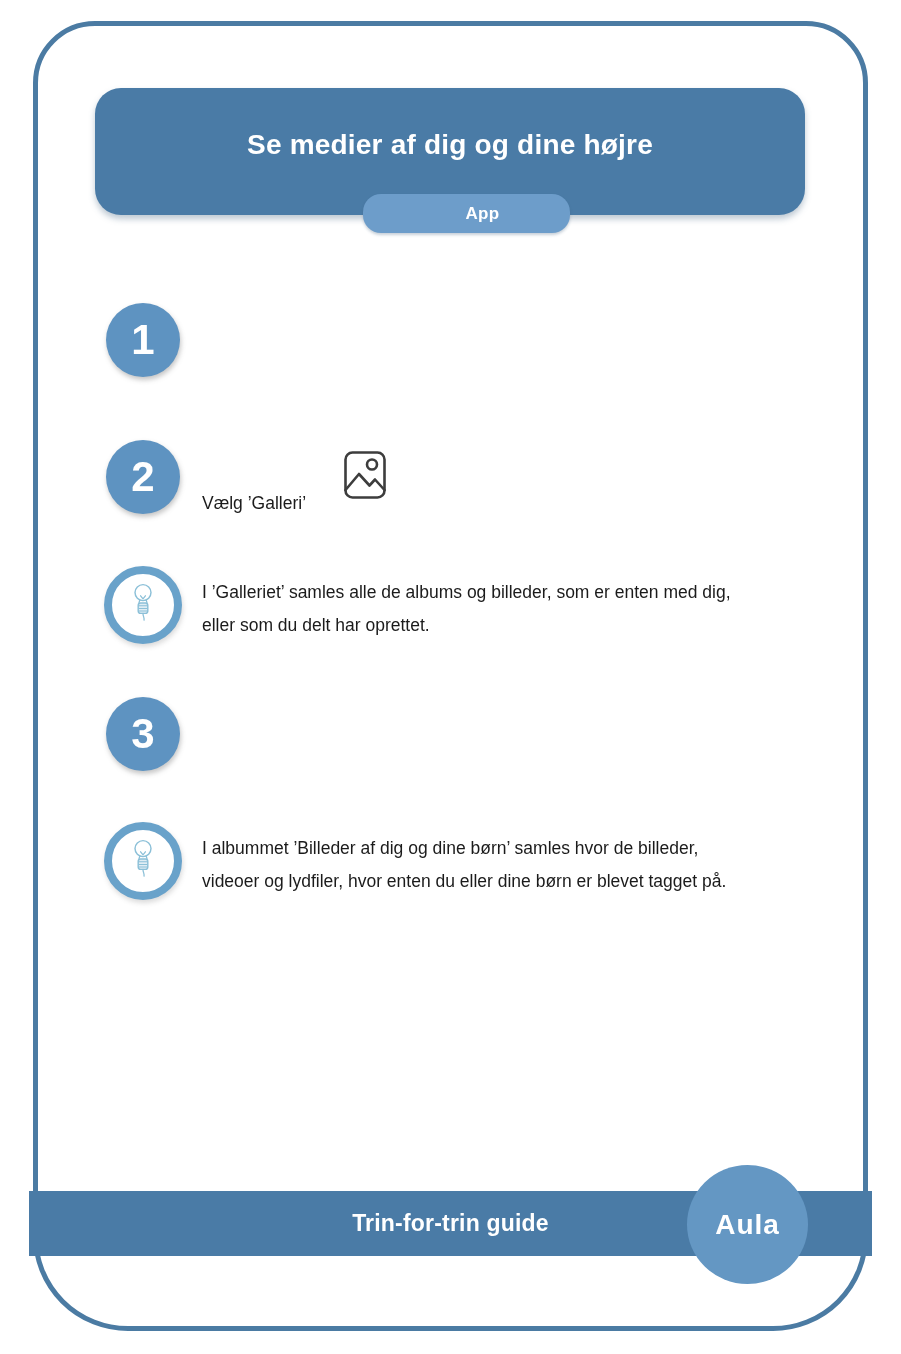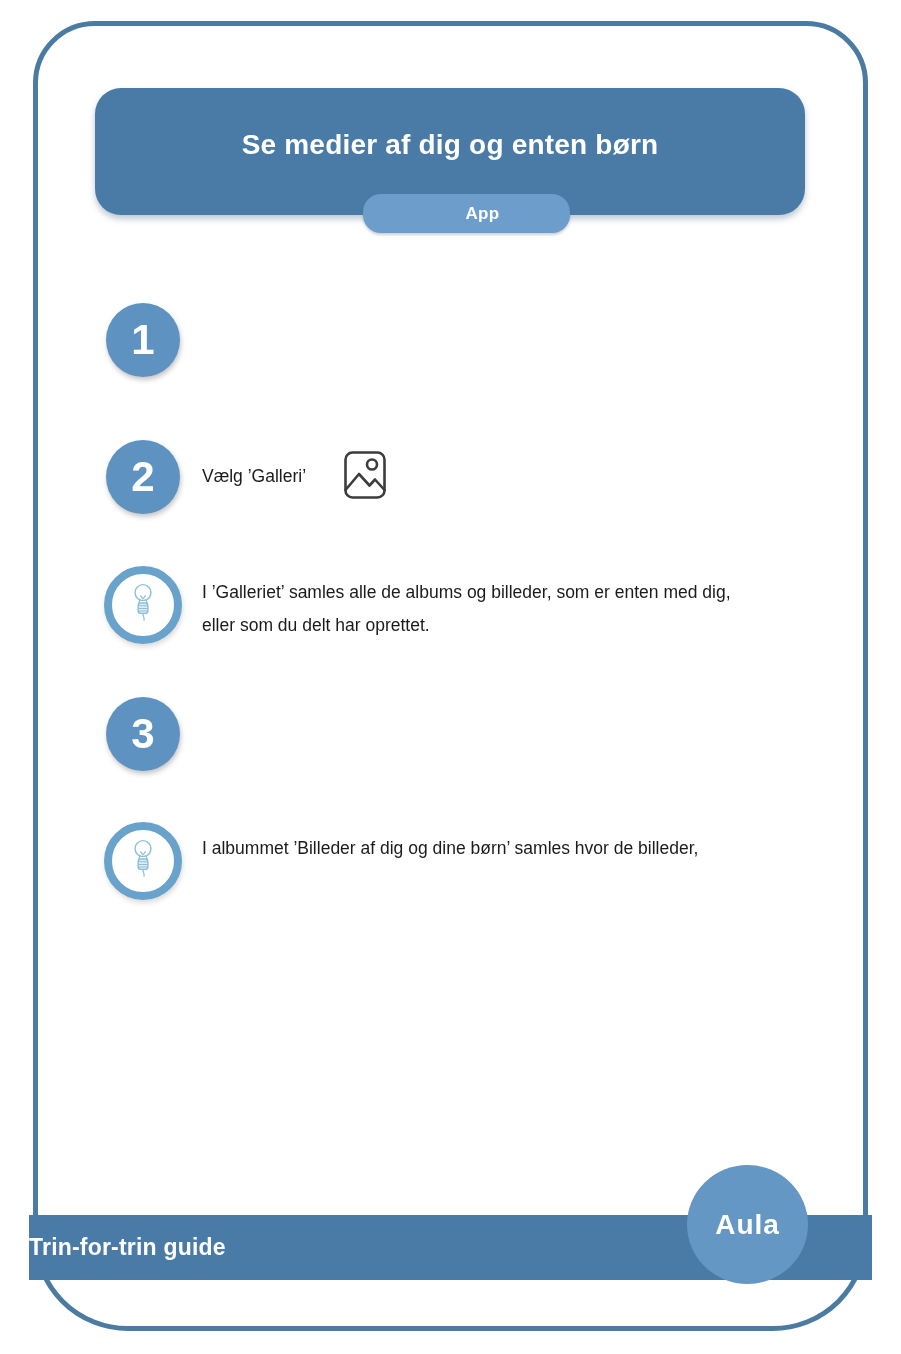--- a/index.html
+++ b/index.html
@@ -45,52 +45,52 @@
     line-height:33px; white-space:nowrap; z-index:2;
   }
   .dots {
     display:inline-block; font-size:15px; letter-spacing:3px;
     margin:0 16px 0 18px; color:#111111; transform:translateY(-1px);
   }
   .gallery-icon-box { position:absolute; left:341px; top:449px; z-index:2; }
   .band {
     position:absolute; left:29px; top:1191px; width:843px; height:65px;
     background:#4a7ba6; z-index:4;
-    display:flex; align-items:center; justify-content:flex-start;margin-top:24px;
+    display:flex; align-items:center; justify-content:center;
   }
   .band-label { color:#ffffff; font-size:23px; font-weight:bold; letter-spacing:0.2px; }
   .aula-circle {
     position:absolute; left:687px; top:1165px; width:121px; height:119px;
     border-radius:50%; background:#6497c3; z-index:5;
     display:flex; align-items:center; justify-content:center;
   }
   .aula-circle span { color:#ffffff; font-size:28px; font-weight:bold; letter-spacing:1px; }
 </style>
 </head>
 <body>
 
 <div class="page">
 
   <div class="card-border"></div>
 
   <div class="header-banner">
-    <div class="page-title">Se medier af dig og enten børn</div>
+    <div class="page-title">Se medier af dig og dine højre</div>
   </div>
   <div class="app-badge">
     <span>App</span>
   </div>
 
   <div class="num-circle" style="top:303px">
     <span>1</span>
   </div>
 
   <div class="num-circle" style="top:440px">
     <span>2</span>
   </div>
-  <div class="step-text" style="top:460px">
+  <div class="step-text" style="top:487px">
     <span>Vælg ’Galleri’</span>
   </div>
   <div class="gallery-icon-box">
     <svg width="48" height="52" viewBox="0 0 48 52" fill="none">
       <rect x="4.5" y="3.5" width="39" height="45" rx="7" stroke="#3d3d3d" stroke-width="2.6"></rect>
       <circle cx="31" cy="15.5" r="5" stroke="#3d3d3d" stroke-width="2.6"></circle>
       <path d="M4.5 41 L18 25 L28.5 36.5 L34 30.5 L43.5 41" stroke="#3d3d3d" stroke-width="2.6" stroke-linejoin="round" stroke-linecap="round"></path>
     </svg>
   </div>
 
@@ -128,20 +128,23 @@
         <rect x="14" y="28" width="12" height="13" rx="3" fill="rgba(140,192,216,0.28)" stroke="#8cc0d8" stroke-width="1.8"></rect>
         <path d="M14.5 31.5 H25.5 M14.5 34.8 H25.5 M14.5 38 H25.5" stroke="#8cc0d8" stroke-width="1.3"></path>
         <path d="M20 41 C20 45 21.8 45.5 21.3 49.5" stroke="#8cc0d8" stroke-width="1.6" stroke-linecap="round"></path>
       </svg>
     </span>
   </div>
   <div class="step-text" style="top:832px">
     <div>
       <span>I albummet ’Billeder af dig og dine børn’ samles hvor de billeder,</span>
     </div>
+    <div>
+      <span>videoer og lydfiler, hvor enten du eller dine børn er blevet tagget på.</span>
+    </div>
   </div>
 
   <div class="band">
     <div class="band-label">Trin-for-trin guide</div>
   </div>
   <div class="aula-circle">
     <span>Aula</span>
   </div>
 
 </div>

